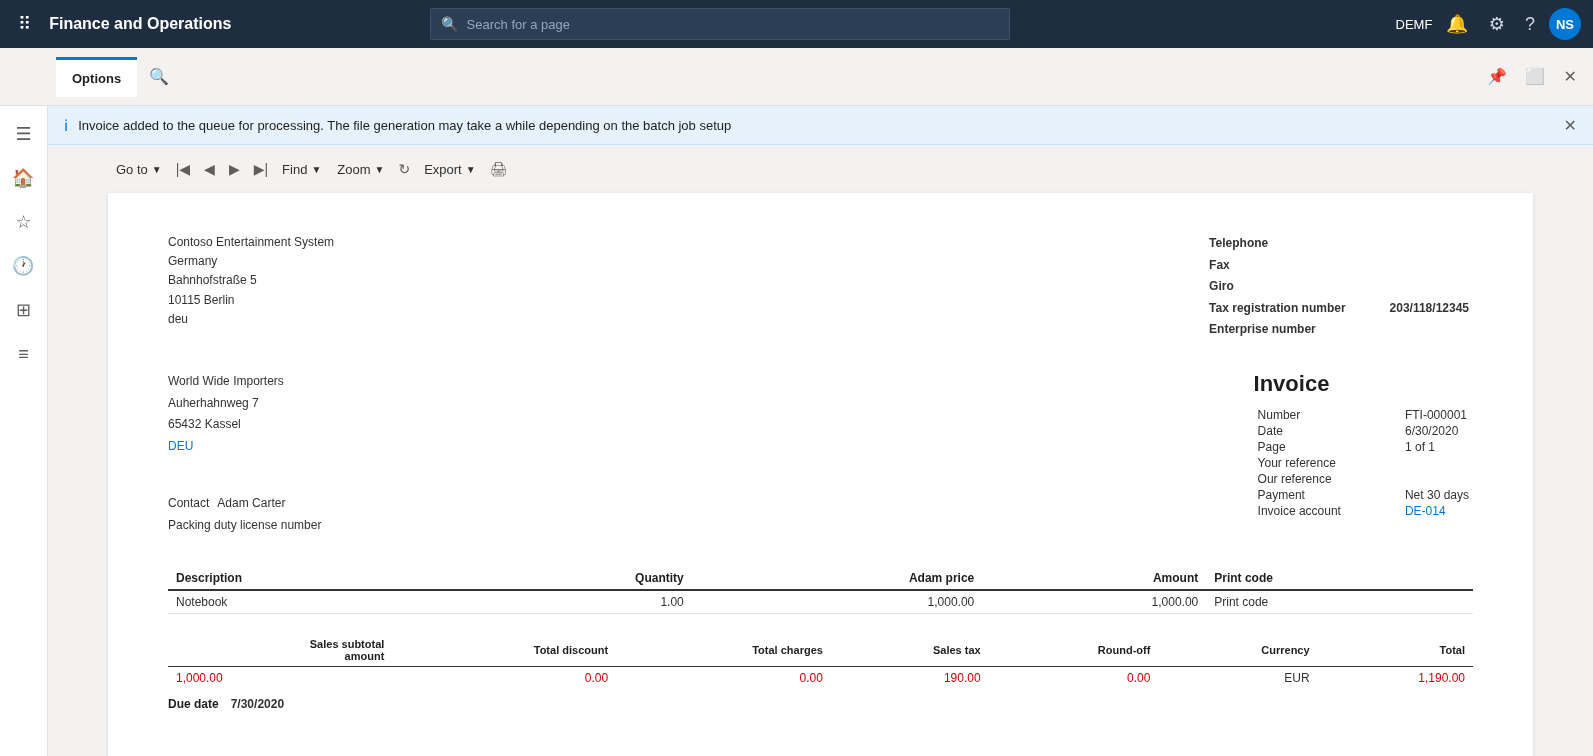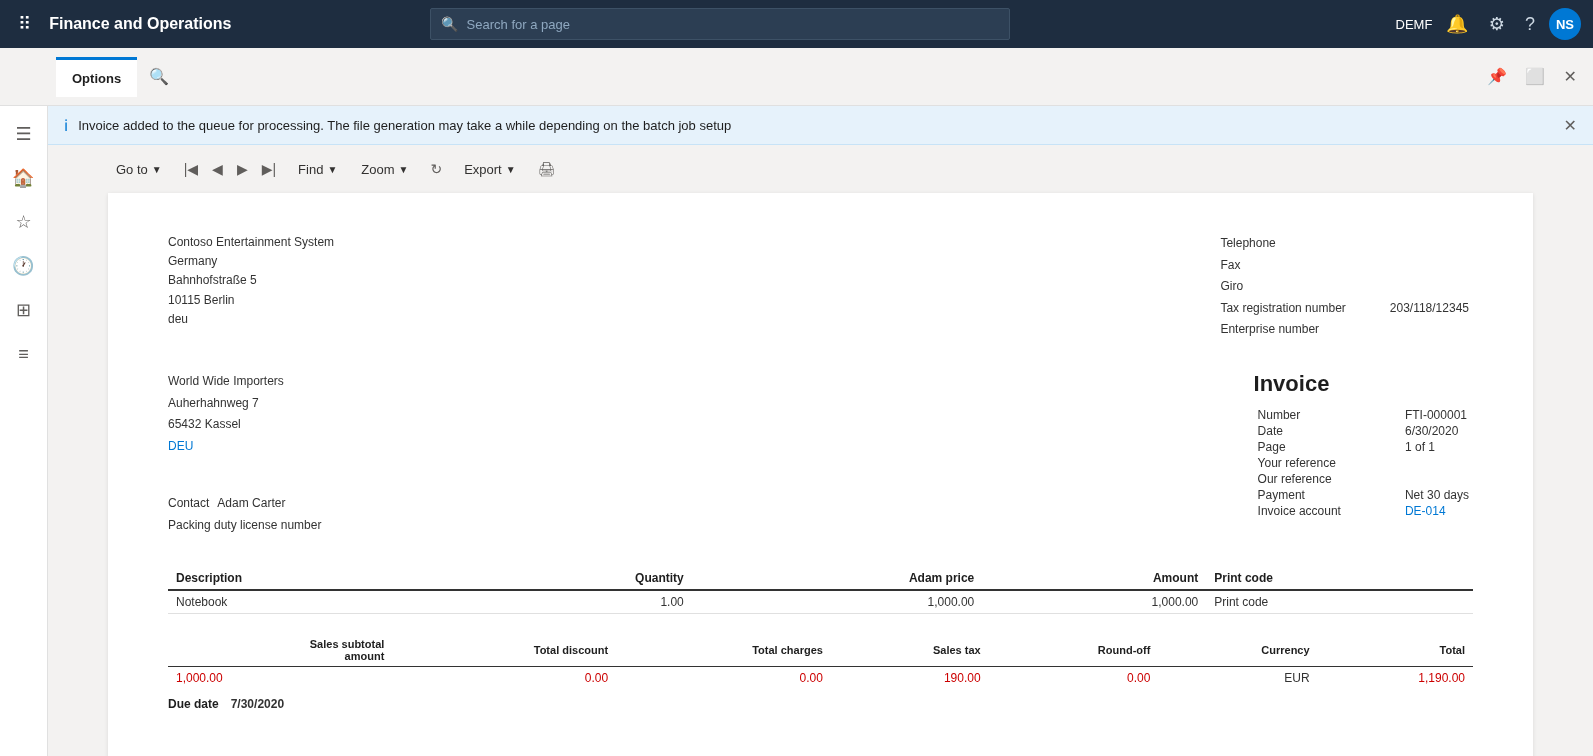--- a/index.html
+++ b/index.html
@@ -142,21 +142,20 @@
     }
     .info-banner .info-icon { color: #0078d4; font-size: 16px; }
     .info-banner .close-btn { margin-left: auto; cursor: pointer; color: #605e5c; font-size: 16px; }
 
     
     .doc-toolbar {
       background: #f3f2f1;
       padding: 12px 60px;
       display: flex;
       align-items: center;
-      gap: 8px;
     }
     .doc-toolbar-btn {
       display: flex;
       align-items: center;
       gap: 4px;
       padding: 4px 8px;
       cursor: pointer;
       font-size: 13px;
       color: #323130;
       border-radius: 2px;
@@ -183,21 +182,21 @@
       box-shadow: 0 1px 4px rgba(0,0,0,0.1);
     }
 
     
     .invoice-header {
       display: flex;
       justify-content: space-between;
       margin-bottom: 30px;
     }
     .company-address { font-size: 12px; line-height: 1.6; color: #333; }
-    .company-details { font-size: 12px; line-height: 1.8; color: #333; }
+    .company-details { font-size: 12px; line-height: 1.8; color: #333; font-weight: bold; }
     .company-details table { border-collapse: collapse; }
     .company-details td { padding: 0 4px 0 0; font-size: 12px; color: #333; }
     .company-details td:last-child { padding-left: 40px; }
 
     
     .invoice-middle {
       display: flex;
       justify-content: space-between;
       margin-bottom: 30px;
       margin-top: 20px;

